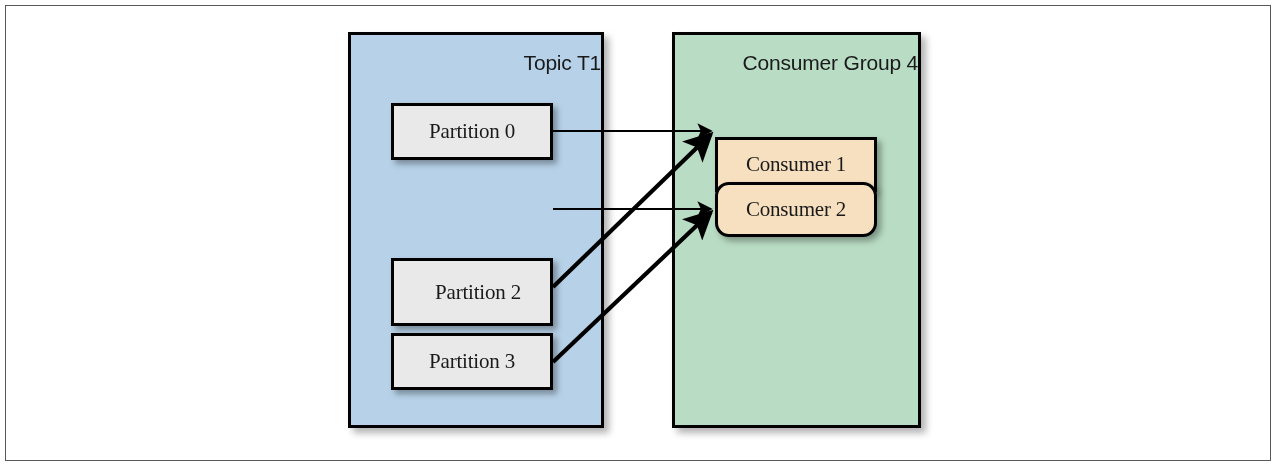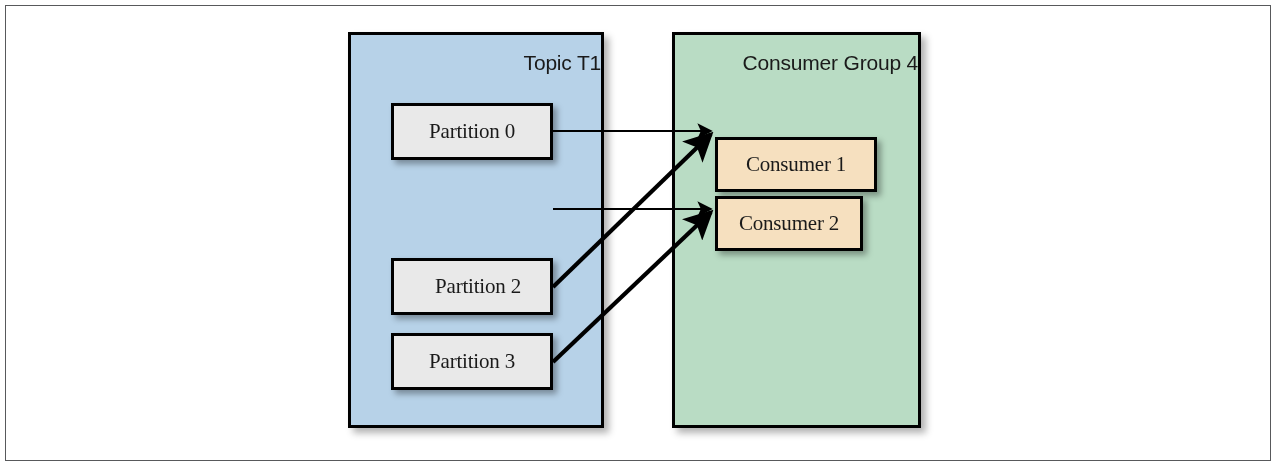--- a/index.html
+++ b/index.html
@@ -95,31 +95,31 @@
     <div class="group-title">Topic T1</div>
   </div>
 
   <div class="group-box" id="consumer-group" style="background: rgb(185, 220, 196);">
     <div class="group-title">Consumer Group 4</div>
   </div>
 
   <div class="node-box" style="left: 391px; top: 103px; width: 162px; height: 57px; background: rgb(233, 233, 233); border-color: rgb(0, 0, 0);">
     <span class="node-label">Partition 0</span>
   </div>
-  <div class="node-box" style="left: 391px; top: 258px; width: 162px; height: 57px; background: rgb(233, 233, 233); border-color: rgb(0, 0, 0); padding-left: 12px;">
+  <div class="node-box" style="left: 391px; top: 258px; width: 162px; height: 68px; background: rgb(233, 233, 233); border-color: rgb(0, 0, 0); padding-left: 12px;">
     <span class="node-label">Partition 2</span>
   </div>
   <div class="node-box" style="left: 391px; top: 333px; width: 162px; height: 57px; background: rgb(233, 233, 233); border-color: rgb(0, 0, 0);">
     <span class="node-label">Partition 3</span>
   </div>
 
   <div class="node-box" style="left: 715px; top: 105px; width: 162px; height: 55px; background: rgb(246, 224, 191); border-color: rgb(0, 0, 0); margin-top: 32px;">
     <span class="node-label">Consumer 1</span>
   </div>
-  <div class="node-box" style="left: 715px; top: 196px; width: 148px; height: 55px; background: rgb(246, 224, 191); border-color: rgb(0, 0, 0);">
+  <div class="node-box" style="left: 715px; top: 182px; width: 162px; height: 55px; background: rgb(246, 224, 191); border-color: rgb(0, 0, 0); border-radius: 14px;">
     <span class="node-label">Consumer 2</span>
   </div>
 
   <svg id="edge-layer" viewBox="0 0 1280 470" width="1280" height="470" xmlns="http://www.w3.org/2000/svg">
     <defs>
       <marker id="arrowhead" markerWidth="7" markerHeight="7" refX="6.2" refY="3.5" orient="auto" markerUnits="strokeWidth">
         <path d="M0,0 L7,3.5 L0,7 L1.6,3.5 Z" fill="#000000"></path>
       </marker>
     </defs>
     <g id="edges">

